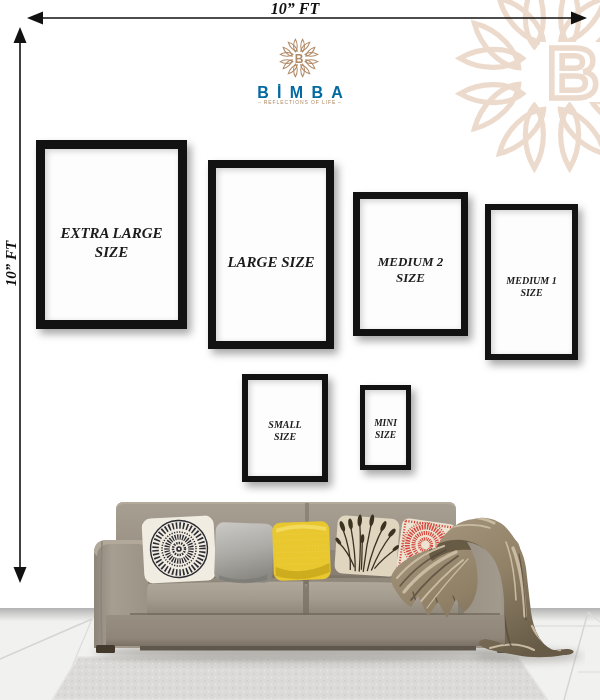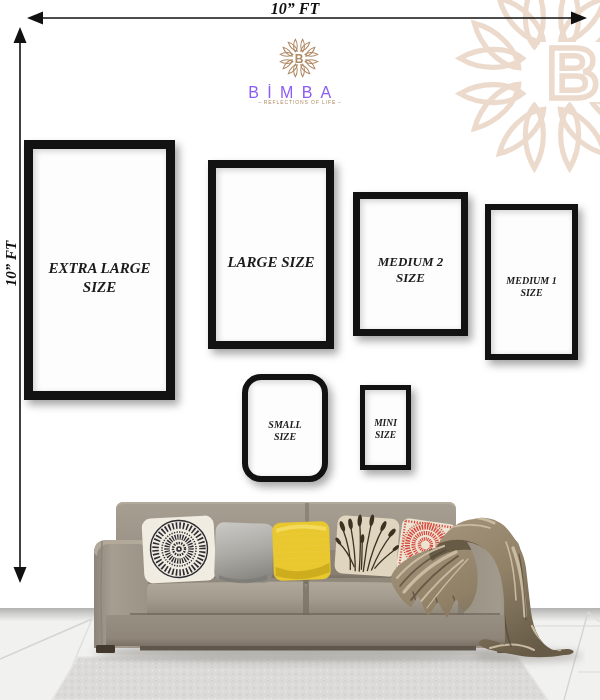--- a/index.html
+++ b/index.html
@@ -58,28 +58,28 @@
 
   <div class="abs dimlabel" style="left:-29px;top:255px;width:80px;text-align:center;font-size:15px;transform:rotate(-90deg);">10” FT</div>
 
   <svg class="abs" id="logo" style="left:250px;top:34px;" width="100" height="70" viewBox="0 0 100 70">
     <g transform="translate(49,24)" stroke="#b18a66">
       <use href="#petalring"></use>
     </g>
     <text x="49" y="29" text-anchor="middle" font-family="Liberation Sans, sans-serif" font-weight="bold" font-size="12" fill="#b18a66">B</text>
   </svg>
 
-  <div class="abs" style="left:240px;top:84px;width:120px;text-align:left;color:#8b5cf6;
-       font-size:16px;font-weight:normal;letter-spacing:8.3px;text-indent:8.3px;">BİMBA</div>
+  <div class="abs" style="left:240px;top:84px;width:120px;text-align:center;color:#0369a1;
+       font-size:16px;font-weight:bold;letter-spacing:8.3px;text-indent:8.3px;">BİMBA</div>
 
   <div class="abs" style="left:240px;top:99px;width:120px;text-align:center;color:#b18a66;
        font-size:5px;letter-spacing:0.9px;">– REFLECTIONS OF LIFE –</div>
 
 
-  <div class="frame" style="left:24px;top:140px;width:151px;height:260px;border-width:9px;">
+  <div class="frame" style="left:36px;top:140px;width:151px;height:189px;border-width:9px;">
     <div class="inner">
         <div class="flabel" style="font-size:15px;transform:translateY(8px);">EXTRA LARGE<br>SIZE</div>
       </div>
   </div>
 
   <div class="frame" style="left:208px;top:160px;width:126px;height:189px;border-width:8px;">
     <div class="inner">
         <div class="flabel" style="font-size:15px;transform:translateY(8px);">LARGE SIZE</div>
       </div>
   </div>
@@ -89,21 +89,21 @@
         <div class="flabel" style="font-size:13px;transform:translateY(6px);">MEDIUM 2<br>SIZE</div>
       </div>
   </div>
 
   <div class="frame" style="left:485px;top:204px;width:93px;height:156px;border-width:6px;">
     <div class="inner">
         <div class="flabel" style="font-size:10px;transform:translateY(5px);">MEDIUM 1<br>SIZE</div>
       </div>
   </div>
 
-  <div class="frame" style="left:242px;top:374px;width:86px;height:108px;border-width:6px;border-radius:19px;">
+  <div class="frame" style="left:242px;top:374px;width:86px;height:108px;border-width:6px;">
     <div class="inner">
         <div class="flabel" style="font-size:10px;transform:translateY(3px);">SMALL<br>SIZE</div>
       </div>
   </div>
 
   <div class="frame" style="left:360px;top:385px;width:51px;height:85px;border-width:5px;">
     <div class="inner">
         <div class="flabel" style="font-size:9.5px;transform:translateY(2px);">MINI<br>SIZE</div>
       </div>
   </div>

